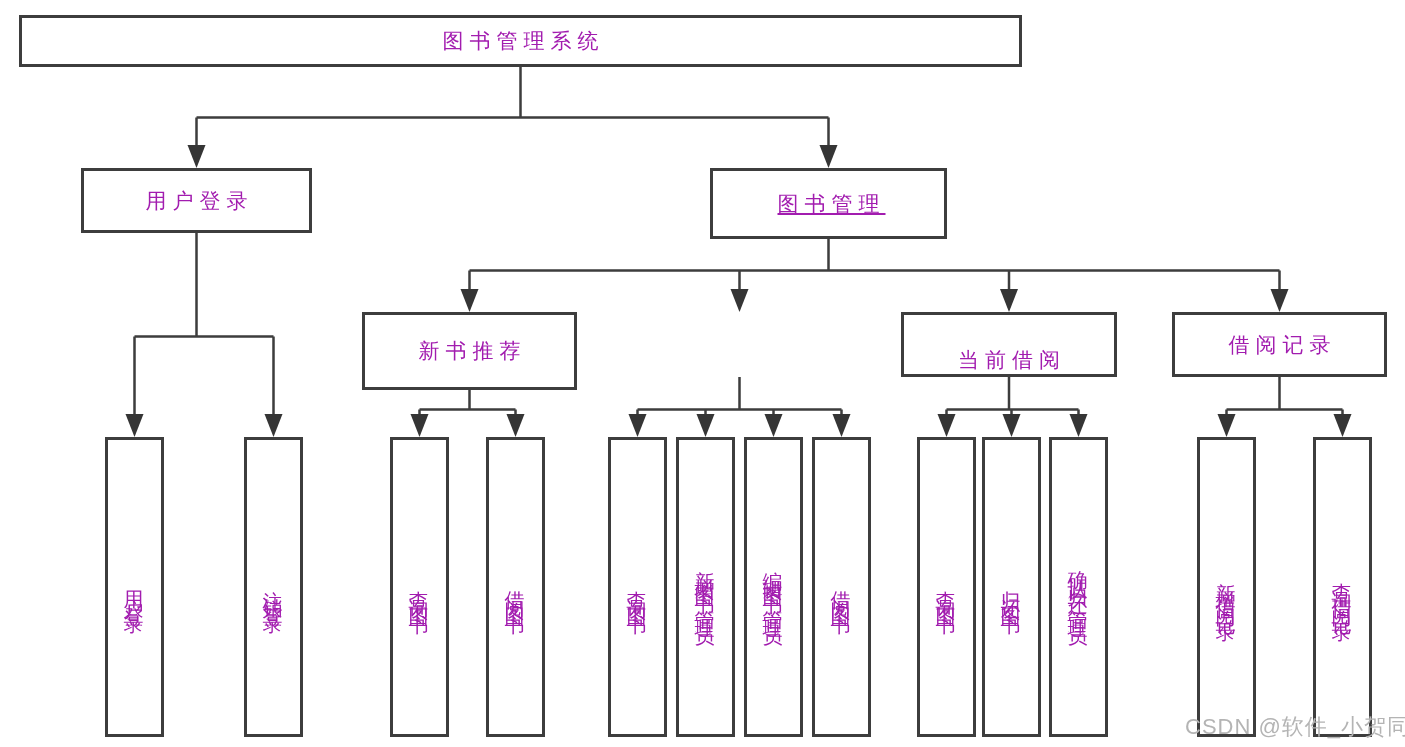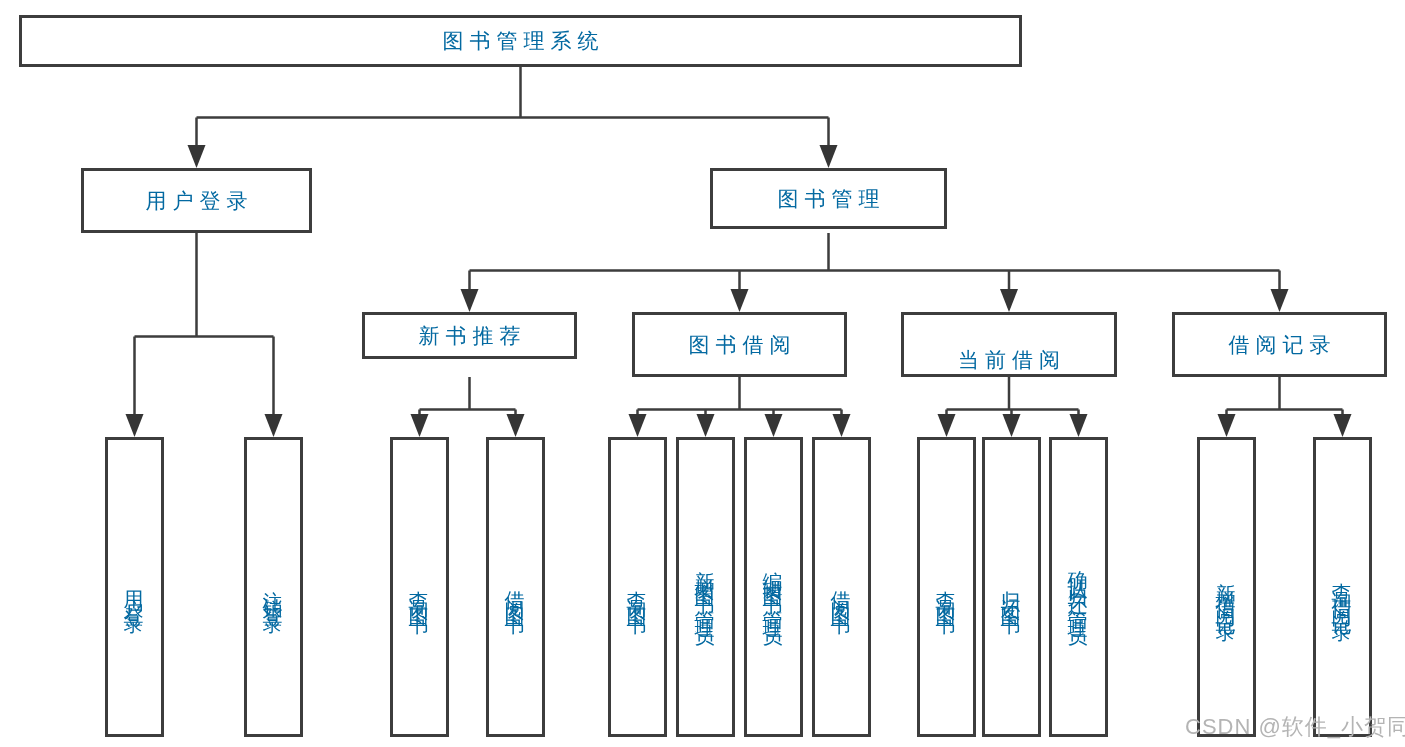--- a/index.html
+++ b/index.html
@@ -18,40 +18,40 @@
     z-index: 1;
   }
   .box {
     position: absolute;
     box-sizing: border-box;
     border: 3px solid #3d3d3d;
     background: #ffffff;
     display: flex;
     align-items: center;
     justify-content: center;
-    color: #0369a1;
+    color: #a21caf;
     z-index: 2;
   }
   .hbox { font-size: 21px; letter-spacing: 6px; }
   .hbox .label { margin-right: -6px; white-space: nowrap; }
   .vbox {
     font-size: 20px;
     letter-spacing: 8px;
   }
   .vbox .label {
     writing-mode: vertical-rl;
     text-orientation: mixed;
     margin-bottom: -8px;
     white-space: nowrap;
   }
   
   #n-root      { left: 19px;   top: 15px;  width: 1003px; height: 52px; }
   #n-login     { left: 81px;   top: 168px; width: 231px;  height: 65px; }
-  #n-mgmt      { left: 710px;  top: 168px; width: 237px;  height: 61px; }
-  #n-newrec    { left: 362px;  top: 312px; width: 215px;  height: 47px; }
+  #n-mgmt      { left: 710px;  top: 168px; width: 237px;  height: 71px; text-decoration: underline; }
+  #n-newrec    { left: 362px;  top: 312px; width: 215px;  height: 78px; }
   #n-borrow    { left: 632px;  top: 312px; width: 215px;  height: 65px; }
   #n-current   { left: 901px;  top: 312px; width: 216px;  height: 65px; align-items: flex-end; }
   #n-records   { left: 1172px; top: 312px; width: 215px;  height: 65px; }
   .leaf { top: 437px; width: 59px; height: 300px; }
   #l-login1  { left: 105px; }
   #l-login2  { left: 244px; }
   #l-rec1    { left: 390px; }
   #l-rec2    { left: 486px; }
   #l-bb1     { left: 608px; }
   #l-bb2     { left: 676px; }
@@ -128,23 +128,20 @@
   <div class="box hbox" id="n-login">
     <span class="label">用户登录</span>
   </div>
   <div class="box hbox" id="n-mgmt">
     <span class="label">图书管理</span>
   </div>
 
   <div class="box hbox" id="n-newrec">
     <span class="label">新书推荐</span>
   </div>
-  <div class="box hbox" id="n-borrow">
-    <span class="label">图书借阅</span>
-  </div>
   <div class="box hbox" id="n-current">
     <span class="label">当前借阅</span>
   </div>
   <div class="box hbox" id="n-records">
     <span class="label">借阅记录</span>
   </div>
 
   <div class="box vbox leaf" id="l-login1">
     <span class="label">用户登录</span>
   </div>

